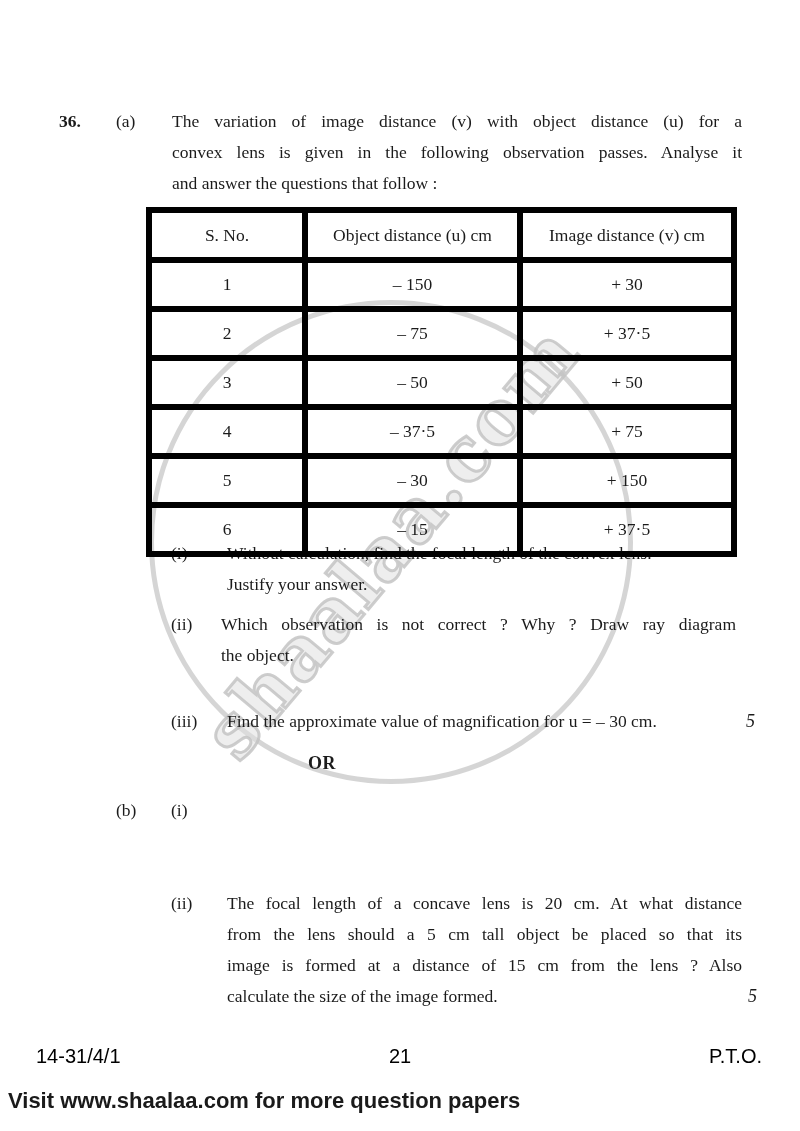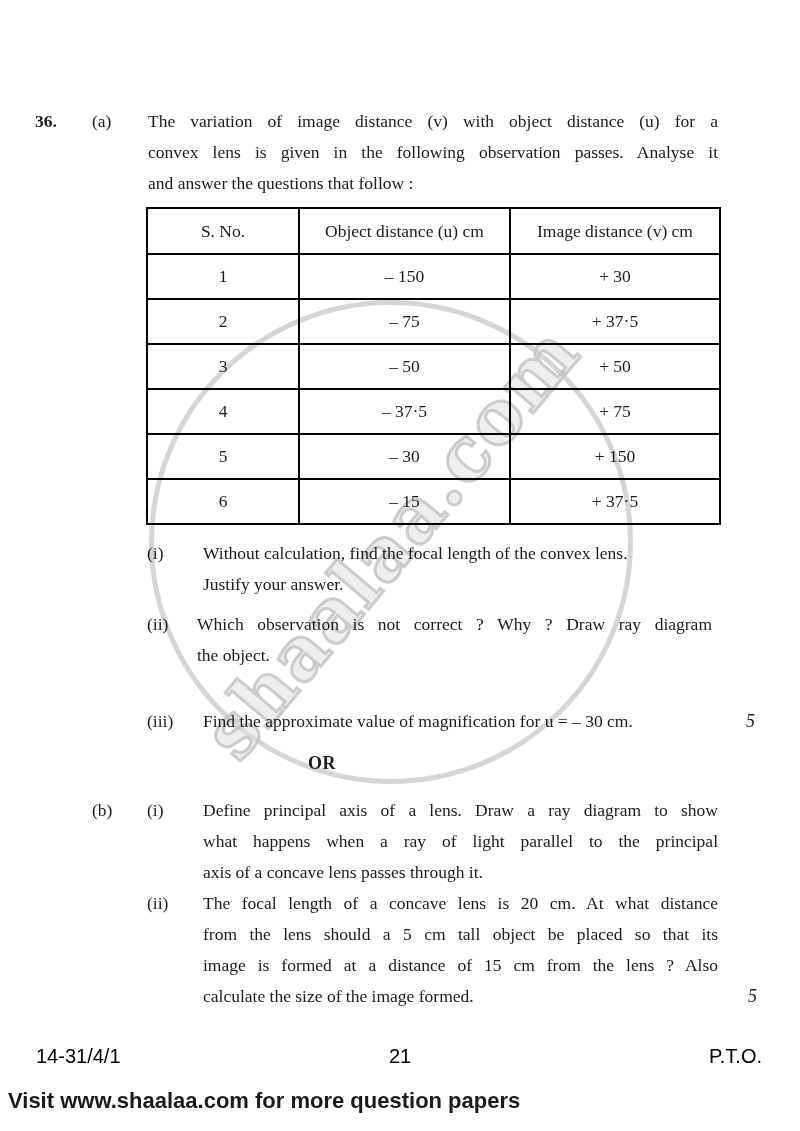--- a/index.html
+++ b/index.html
@@ -20,35 +20,35 @@
     transform:translate(-50%,-50%) rotate(-50deg);
     font-family:"DejaVu Serif", serif; font-weight:bold;
     font-size:74px; letter-spacing:2px; white-space:nowrap;
     color:rgba(224,224,224,0.55);
     -webkit-text-stroke:3px rgba(192,192,192,0.8);
   }
 
   
   .content { position:absolute; inset:0; z-index:1; }
   .abs { position:absolute; }
-  .txt { font-size:17.5px; line-height:31px; }
+  .txt { font-size:17.5px; line-height:31px;margin-left:24px; }
   .jline { text-align:justify; text-align-last:justify; height:31px; }
   .jline.last { text-align-last:left; }
   .qnum { font-weight:bold; }
   .marks { font-style:italic; font-size:18px; line-height:31px; }
   .or { font-weight:bold; font-size:18px; line-height:31px; letter-spacing:0.5px; }
 
   
   table.obs {
     position:absolute; left:146px; top:207px;
     border-collapse:collapse; z-index:1;
     font-size:17.5px; color:#1b1b1b;
   }
   table.obs th, table.obs td {
-    border:2px solid #000000; text-align:center; vertical-align:middle;
+    border:6px solid #000000; text-align:center; vertical-align:middle;
     font-weight:normal; padding:0;
   }
   table.obs th { height:44px; }
   table.obs td { height:43px; }
   .col-sno { width:150px; }
   .col-u   { width:209px; }
   .col-v   { width:208px;font-family:Liberation Serif, serif; }
 
   
   .footer-item {
@@ -137,25 +137,20 @@
     <span class="abs txt" style="left:147px; top:706px;">(iii)</span>
     <div class="abs txt" style="left:203px; top:706px; width:515px;">
       <div class="jline last">Find the approximate value of magnification for u = – 30 cm.</div>
     </div>
     <span class="abs marks" style="left:746px; top:706px;">5</span>
 
     <div class="abs or" style="left:308px; top:748px;">OR</div>
 
     <span class="abs txt" style="left:92px; top:795px;">(b)</span>
     <span class="abs txt" style="left:147px; top:795px;">(i)</span>
-    <div class="abs txt" style="left:203px; top:795px; width:515px;">
-      <div class="jline">Define principal axis of a lens. Draw a ray diagram to show</div>
-      <div class="jline">what happens when a ray of light parallel to the principal</div>
-      <div class="jline last">axis of a concave lens passes through it.</div>
-    </div>
 
     <span class="abs txt" style="left:147px; top:888px;">(ii)</span>
     <div class="abs txt" style="left:203px; top:888px; width:515px;">
       <div class="jline">The focal length of a concave lens is 20 cm. At what distance</div>
       <div class="jline">from the lens should a 5 cm tall object be placed so that its</div>
       <div class="jline">image is formed at a distance of 15 cm from the lens ? Also</div>
       <div class="jline last">calculate the size of the image formed.</div>
     </div>
     <span class="abs marks" style="left:748px; top:981px;">5</span>
 

